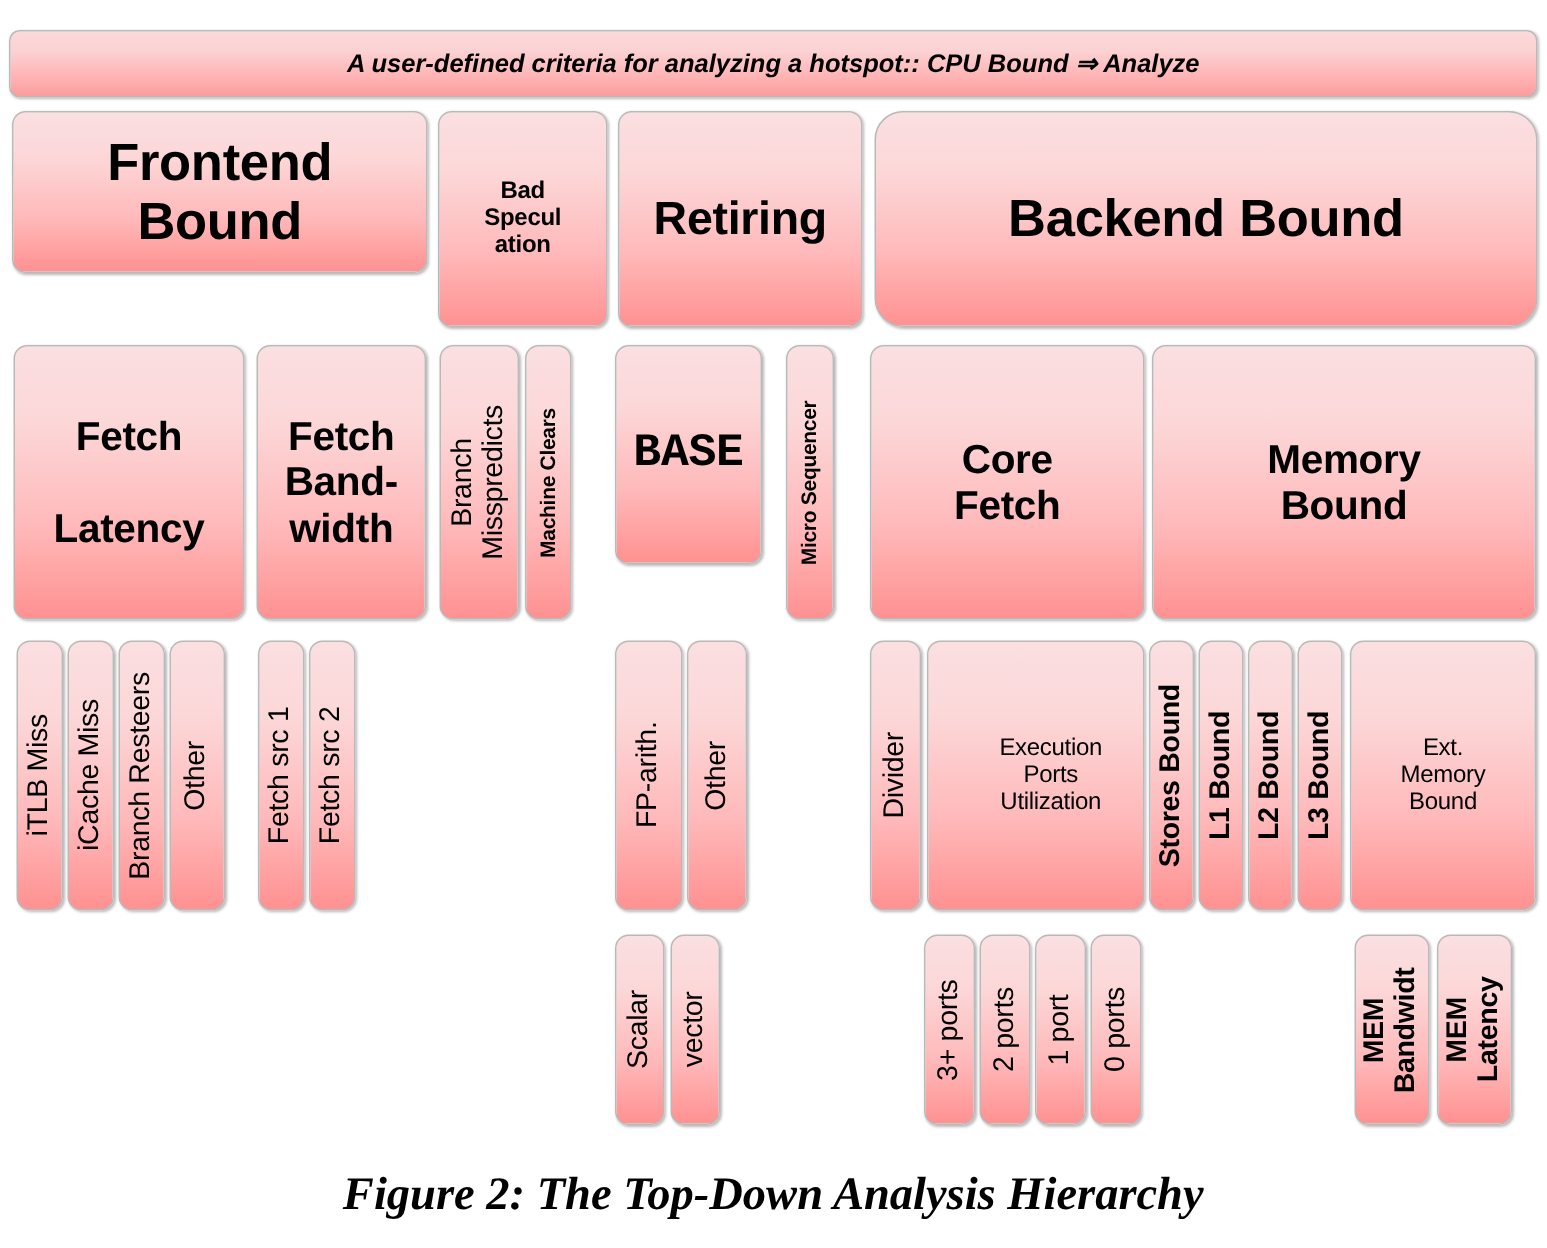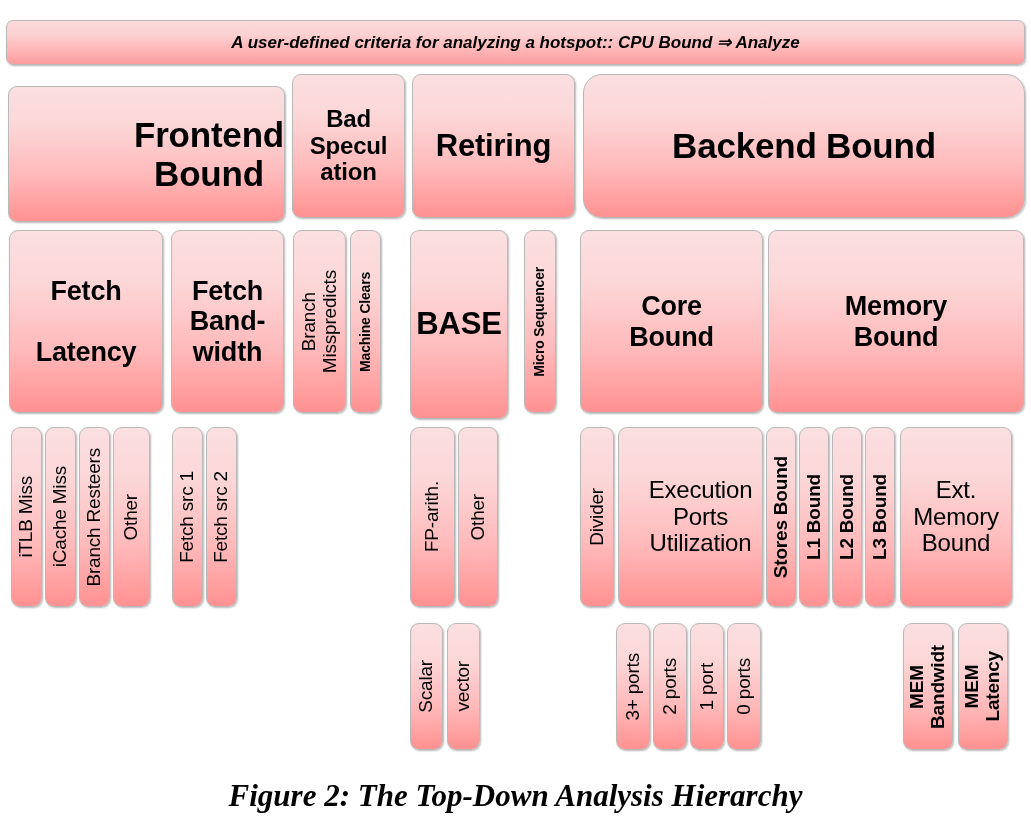--- a/index.html
+++ b/index.html
@@ -74,34 +74,34 @@
     font-style: italic;
     font-size: 31px;
     color: #000000;
     font-weight: bold;
   }
 
   
   .t-xxl .lbl { font-size: 35px; }
   .t-xl  .lbl { font-size: 31px; }
   .t-lg  .lbl { font-size: 27px; }
-  .t-md  .lbl { font-size: 24px; }
+  .t-md  .lbl { font-size: 16px; }
   .t-sm  .lbl { font-size: 19px; }
   .t-tiny .lbl { font-size: 14px; }
 
   .normal-weight .lbl { font-weight: normal; }
 </style>
 </head>
 <body>
 
 <div class="box" id="criteria-banner">
   <span class="lbl">A user-defined criteria for analyzing a hotspot:: CPU Bound ⇒ Analyze</span>
 </div>
 
-<div class="box t-xxl" style="left:8px;  top:86px;  width:277px; height:136px;justify-content:flex-end;">
+<div class="box t-xxl" style="left:8px;  top:74px;  width:277px; height:108px;">
   <span class="lbl">Frontend
 Bound</span>
 </div>
 
 <div class="box t-md" style="left:292px; top:74px;  width:113px; height:144px;">
   <span class="lbl">Bad
 Specul
 ation</span>
 </div>
 
@@ -127,31 +127,31 @@
 
 <div class="box vert t-sm normal-weight" style="left:293px; top:230px; width:53px; height:183px;">
   <span class="lbl">Branch
 Misspredicts</span>
 </div>
 
 <div class="box vert t-tiny" style="left:350px; top:230px; width:31px; height:183px;">
   <span class="lbl">Machine Clears</span>
 </div>
 
-<div class="box t-xl" style="left:410px; top:230px; width:98px; height:189px;">
+<div class="box t-xl" style="left:410px; top:230px; width:98px; height:146px;font-family:Liberation Mono, monospace;">
   <span class="lbl">BASE</span>
 </div>
 
 <div class="box vert t-tiny" style="left:524px; top:230px; width:32px; height:183px;">
   <span class="lbl">Micro Sequencer</span>
 </div>
 
 <div class="box t-lg" style="left:580px; top:230px; width:183px; height:183px;">
   <span class="lbl">Core
-Bound</span>
+Fetch</span>
 </div>
 
 <div class="box t-lg" style="left:768px; top:230px; width:256px; height:183px;">
   <span class="lbl">Memory
 Bound</span>
 </div>
 
 <div class="box vert t-sm normal-weight" style="left:11px;  top:427px; width:31px; height:180px;">
   <span class="lbl">iTLB Miss</span>
 </div>
@@ -203,21 +203,21 @@
 </div>
 
 <div class="box vert t-sm" style="left:832px; top:427px; width:30px; height:180px;">
   <span class="lbl">L2 Bound</span>
 </div>
 
 <div class="box vert t-sm" style="left:865px; top:427px; width:30px; height:180px;">
   <span class="lbl">L3 Bound</span>
 </div>
 
-<div class="box t-md normal-weight" style="left:900px; top:427px; width:112px; height:180px;">
+<div class="box t-md normal-weight" style="left:900px; top:427px; width:124px; height:180px;">
   <span class="lbl">Ext.
 Memory
 Bound</span>
 </div>
 
 <div class="box vert t-sm normal-weight" style="left:410px; top:623px; width:33px; height:127px;">
   <span class="lbl">Scalar</span>
 </div>
 
 <div class="box vert t-sm normal-weight" style="left:447px; top:623px; width:33px; height:127px;">

